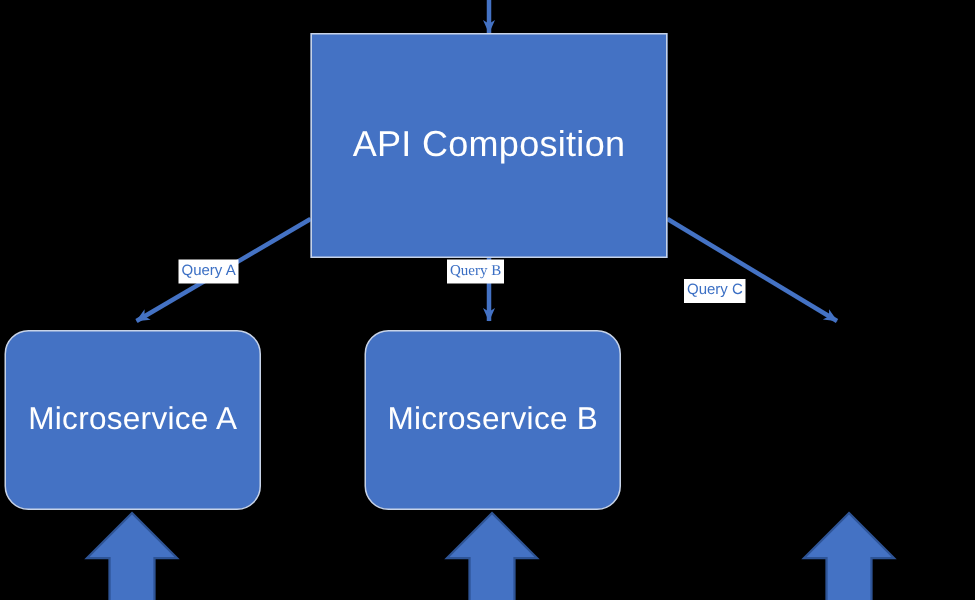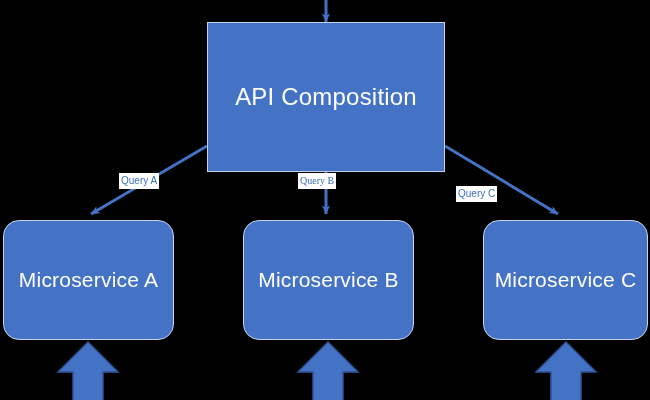--- a/index.html
+++ b/index.html
@@ -124,23 +124,20 @@
   </div>
 
   <div class="node rounded" id="ms-a">
     <span>Microservice A</span>
   </div>
 
   <div class="node rounded" id="ms-b">
     <span>Microservice B</span>
   </div>
 
-  <div class="node rounded" id="ms-c">
-    <span>Microservice C</span>
-  </div>
 
   <div class="edge-label" id="label-query-a">Query A</div>
 
   <div class="edge-label" id="label-query-b">Query B</div>
 
   <div class="edge-label" id="label-query-c">Query C</div>
 
 </div>
 
 </body></html>

